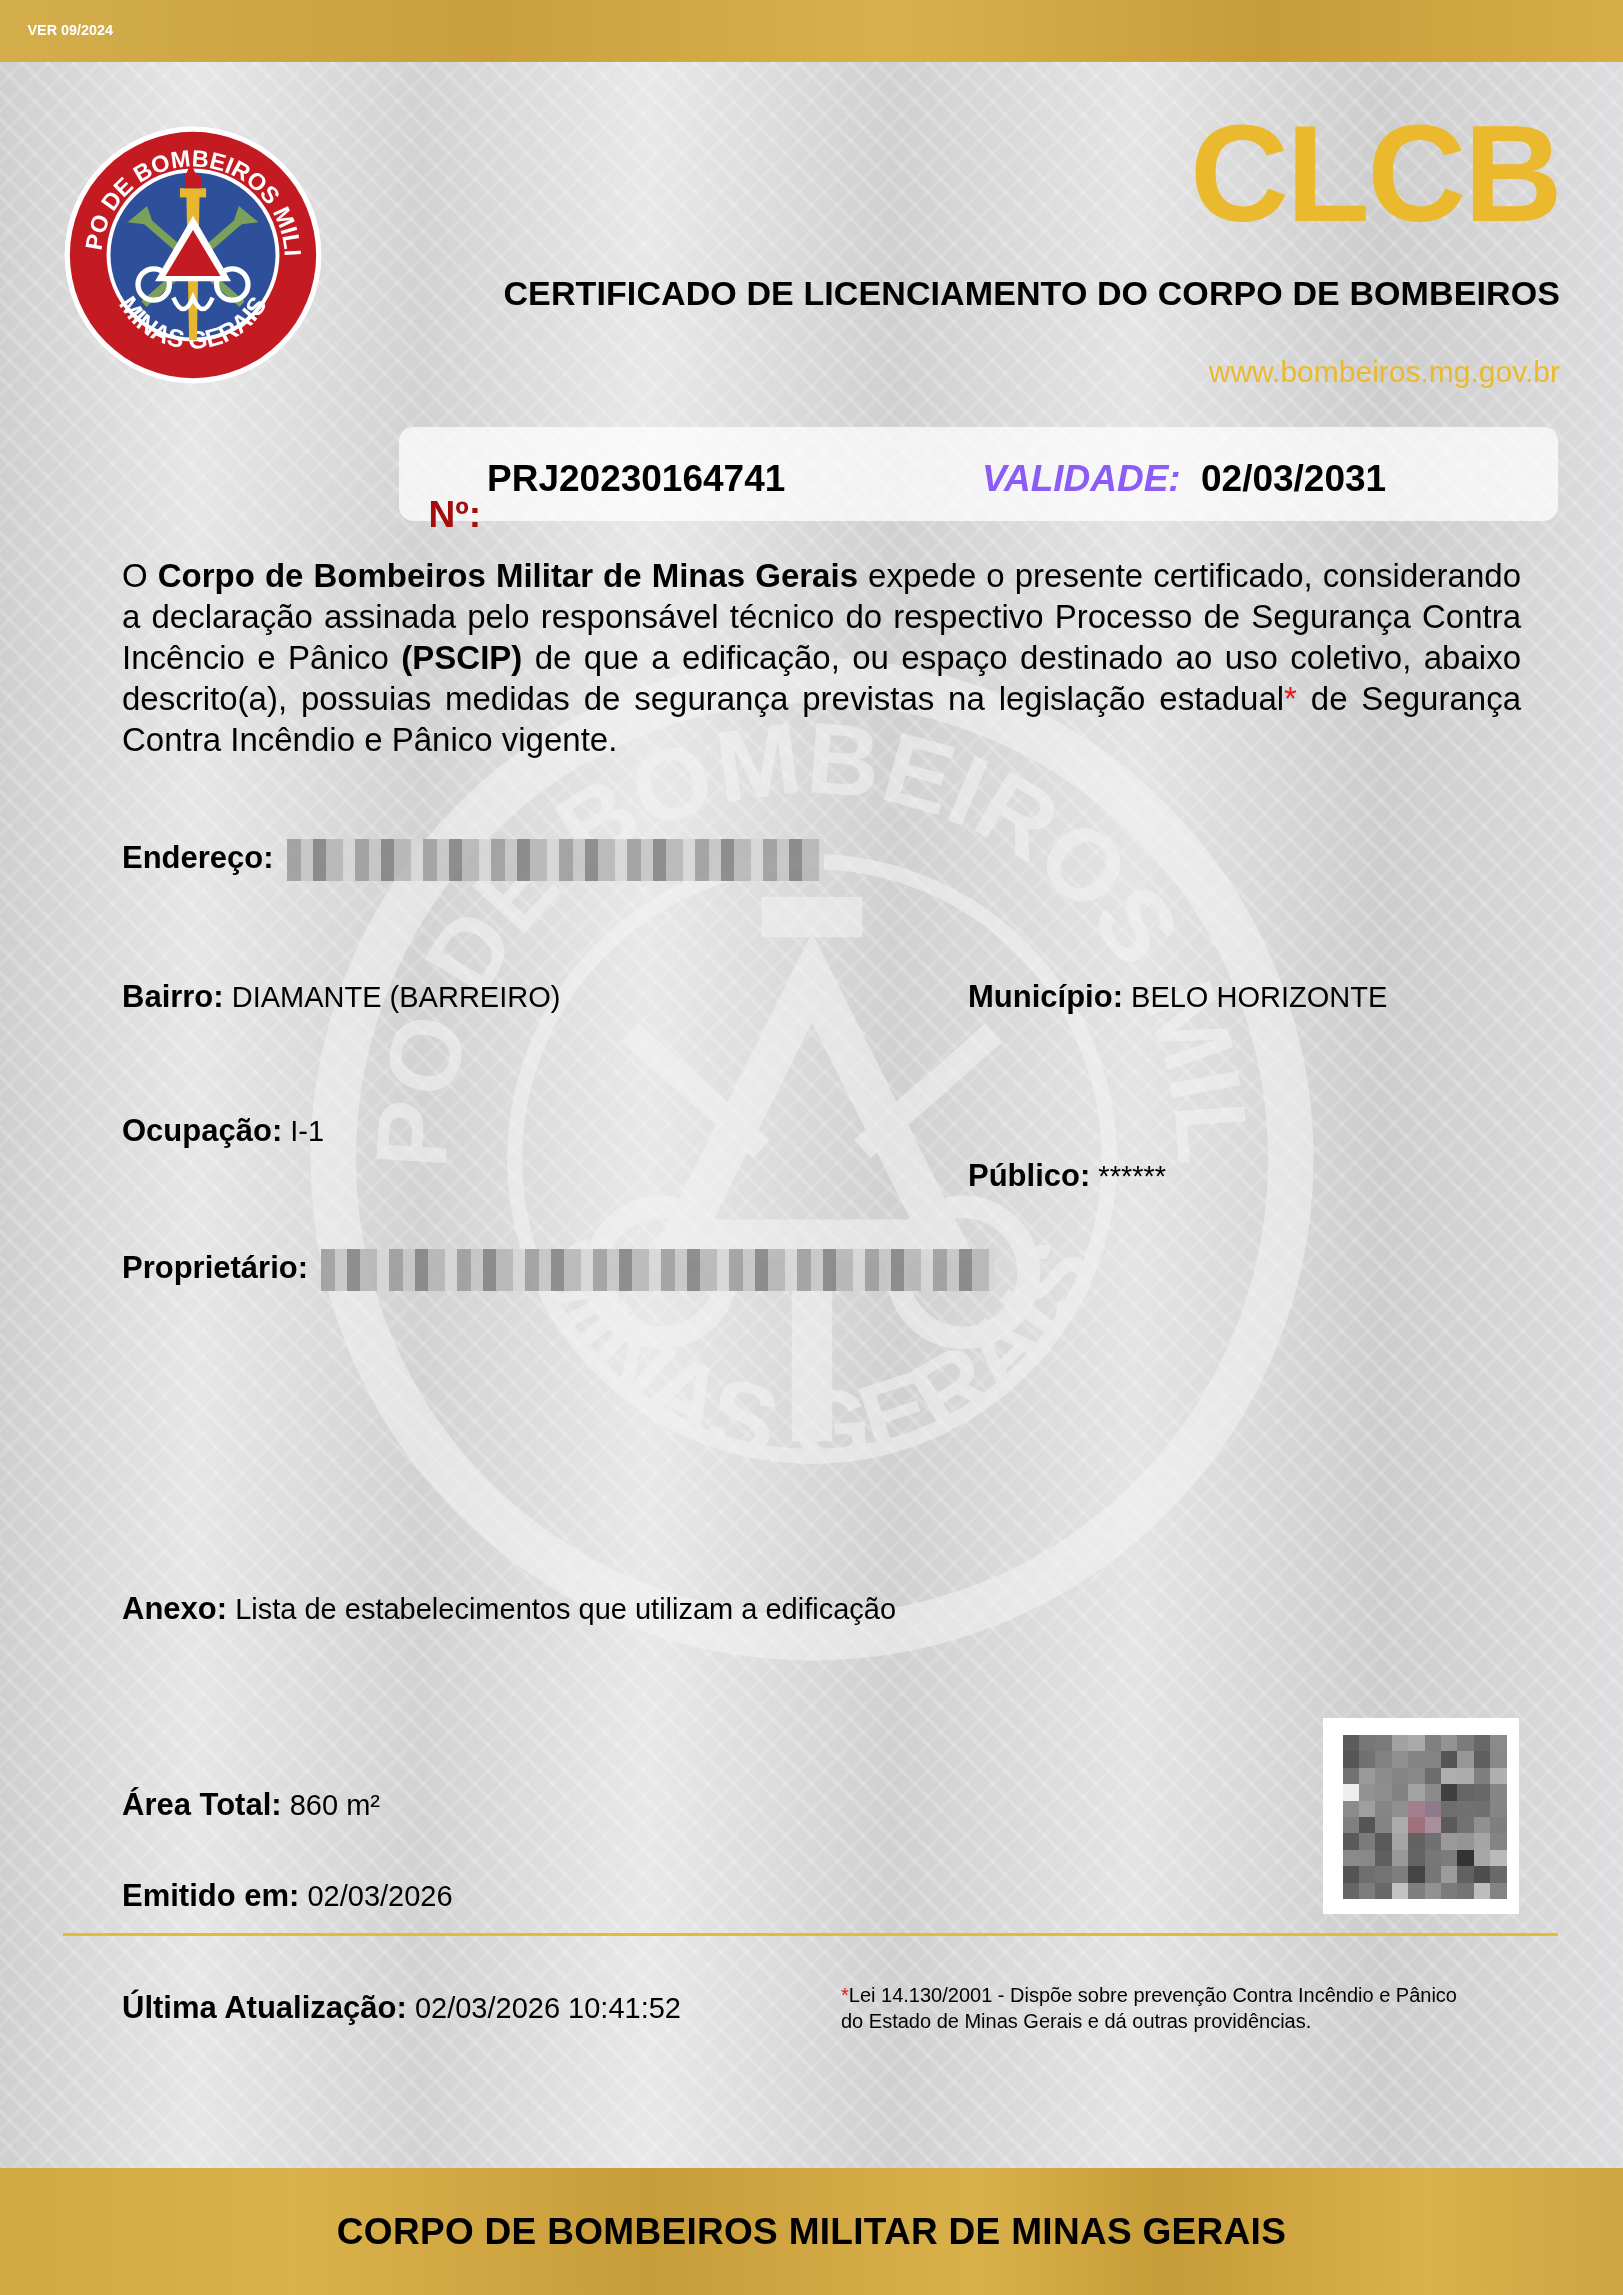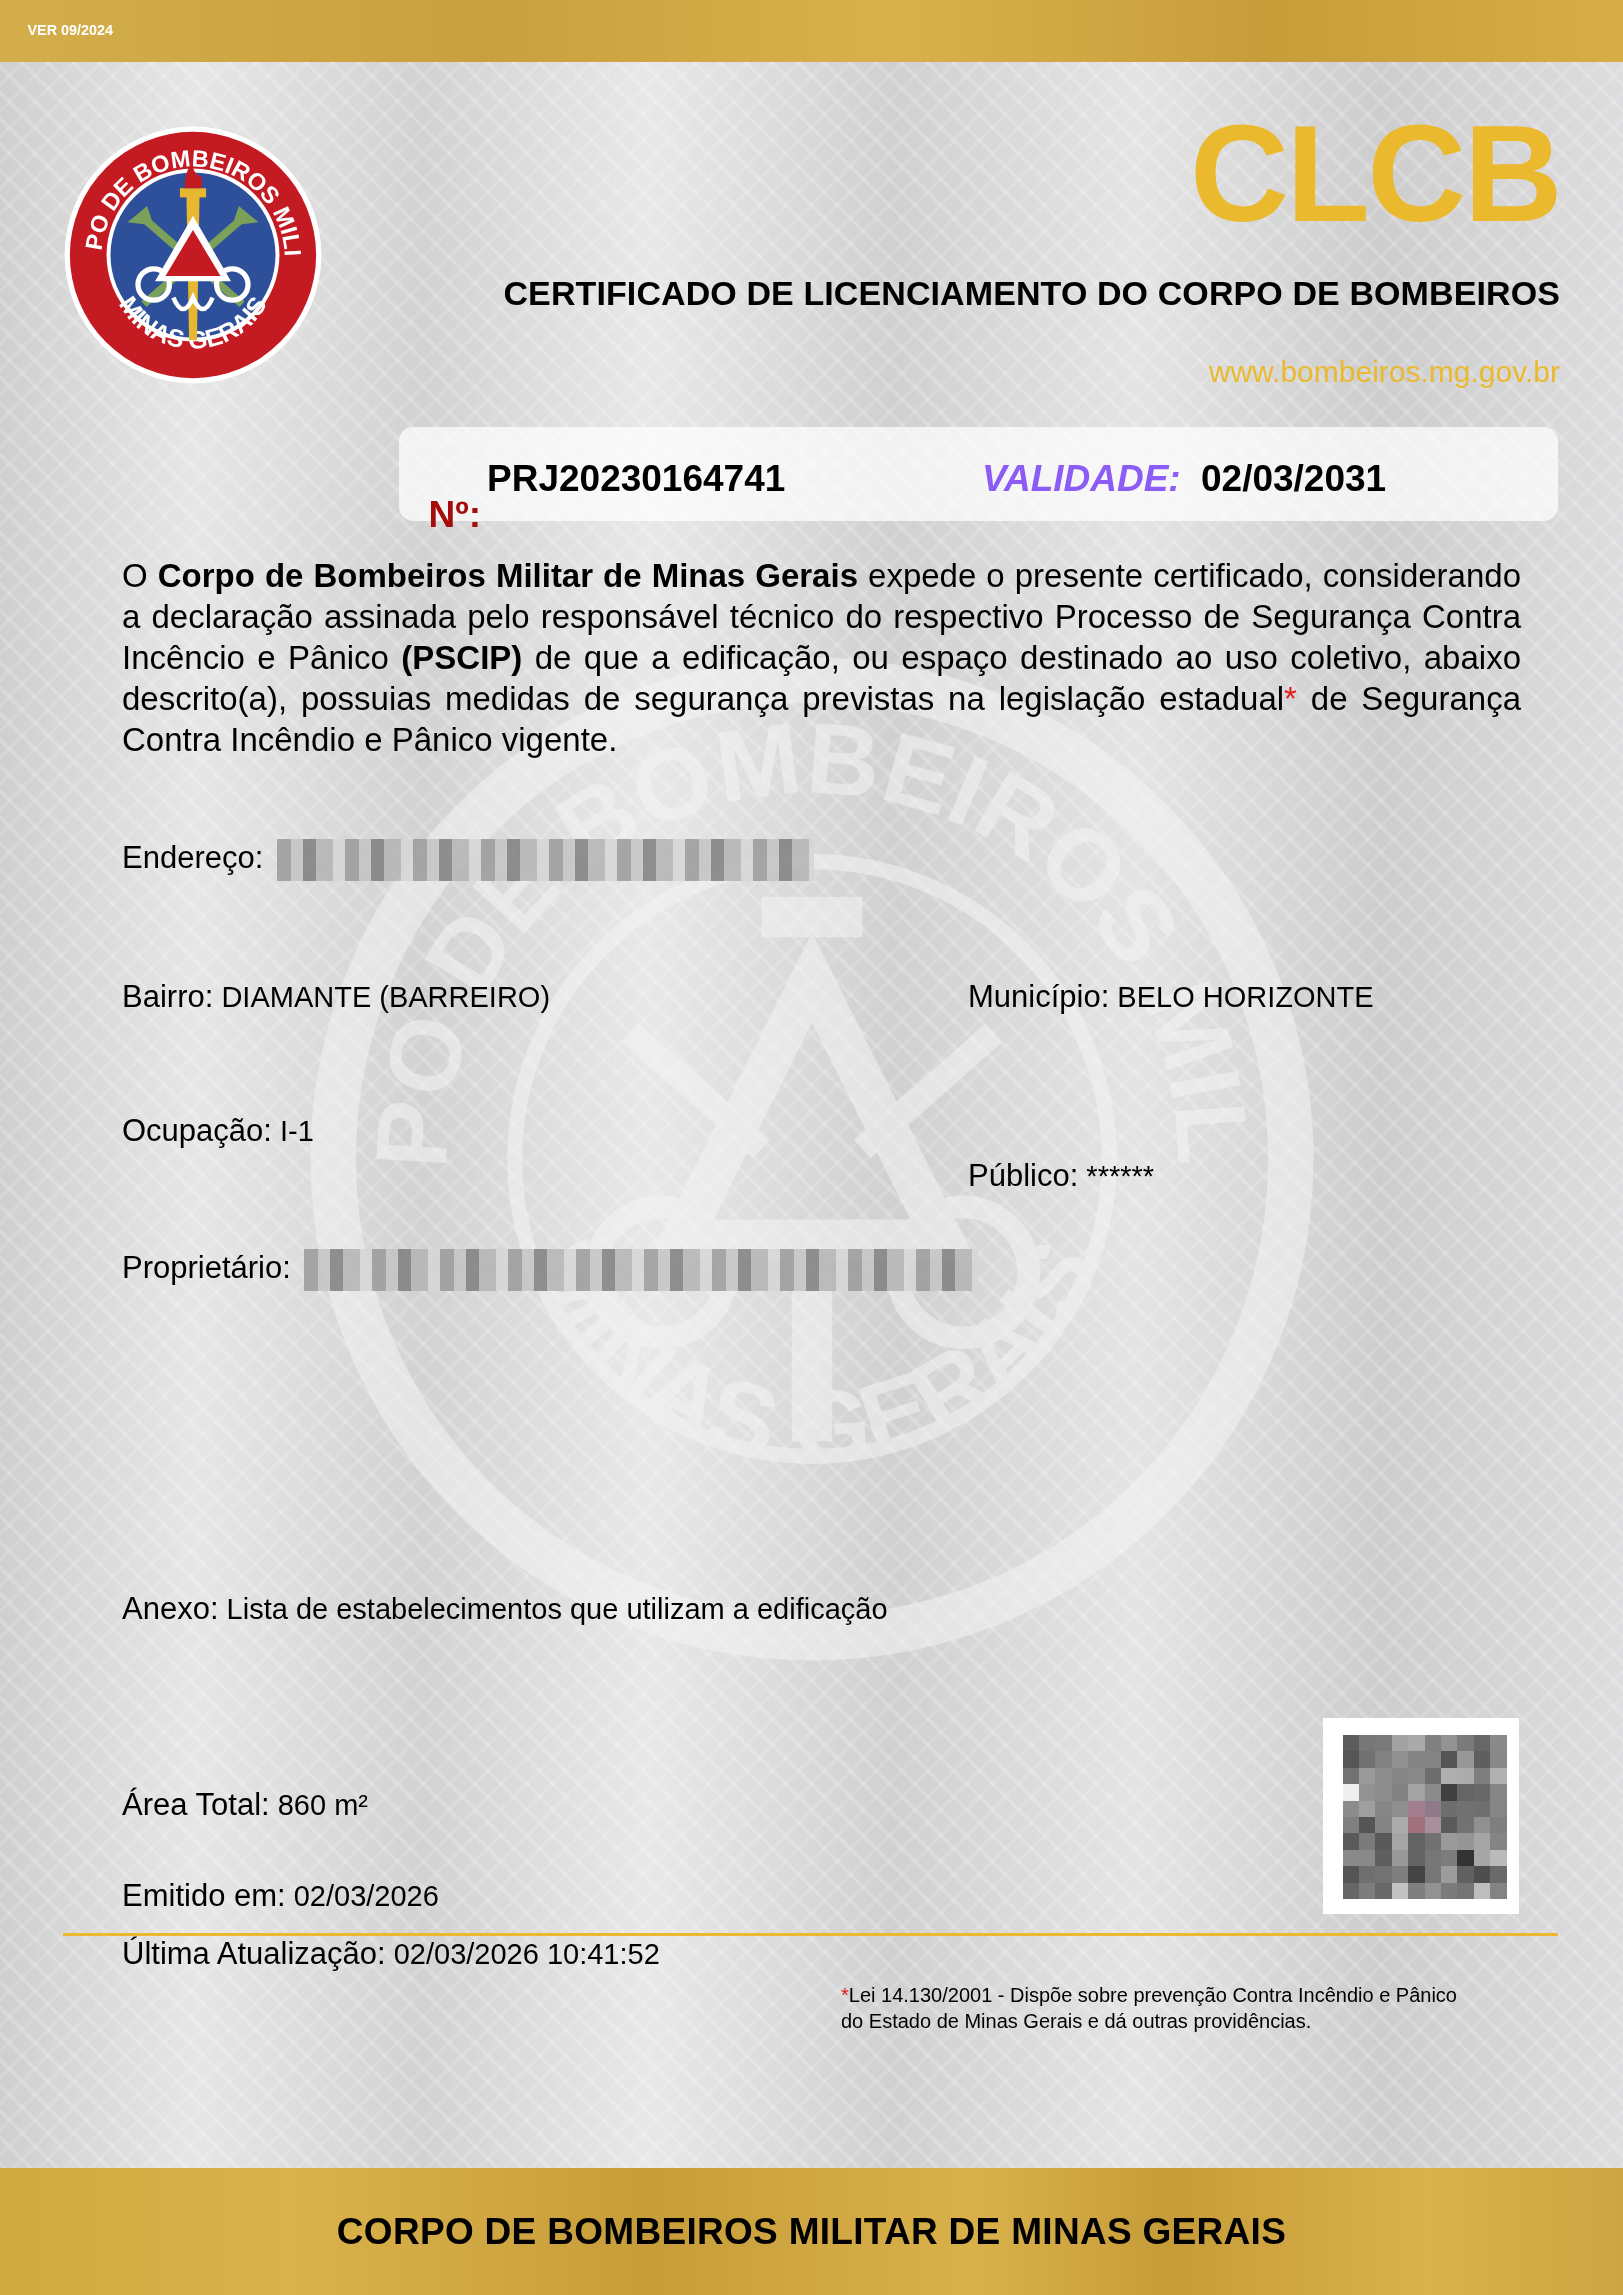--- a/index.html
+++ b/index.html
@@ -49,21 +49,21 @@
   .num-label { left: 29.5px; }
   .num-value { position: absolute; left: 88px; top: 31px; font-size: 37px; font-weight: bold; }
   .val-label { left: 583px; }
   .val-value { position: absolute; left: 802px; top: 31px; font-size: 37px; font-weight: bold; }
   .intro {
     position: absolute; left: 122px; top: 555px; width: 1399px;
     font-size: 33px; line-height: 41px; text-align: justify; text-align-last: left;
   }
   .intro b { font-weight: bold; }
   .field { position: absolute; font-size: 29px; white-space: nowrap; }
-  .field .lbl { font-weight: normal; font-size: 31px; }
+  .field .lbl { font-weight: bold; font-size: 31px; }
   .blur {
     display: inline-block; vertical-align: middle; height: 42px;
     background: repeating-linear-gradient(90deg, #9a9a9a 0 14.4px, #c4c4c4 14.4px 26px, #7f7f7f 26px 39px, #b4b4b4 39px 56px, #d6d6d6 56px 68px);
     opacity: 0.85; filter: blur(0.7px);
   }
   .qr {
     position: absolute; left: 1323px; top: 1718px; width: 196px; height: 196px; background: #fff;
   }
   .qr-grid {
     position: absolute; left: 19.6px; top: 17px; width: 164px; height: 164px;
@@ -288,21 +288,21 @@
       <div style="background:#838383"></div>
   </div>
 </div>
 
 <div class="divider"></div>
 
 <div class="field" style="left:122px; top:1878px;">
   <span class="lbl">Emitido em:</span>
   <span>02/03/2026</span>
 </div>
-<div class="field" style="left:122px; top:1936px;">
+<div class="field" style="left:122px; top:1990px;">
   <span class="lbl">Última Atualização:</span>
   <span>02/03/2026 10:41:52</span>
 </div>
 
 <div class="footnote">
   <span style="color:#e41b1b;">*</span><span>Lei 14.130/2001 - Dispõe sobre prevenção Contra Incêndio e Pânico</span><br>
   <span>do Estado de Minas Gerais e dá outras providências.</span>
 </div>
 
 <div class="bottombar">

